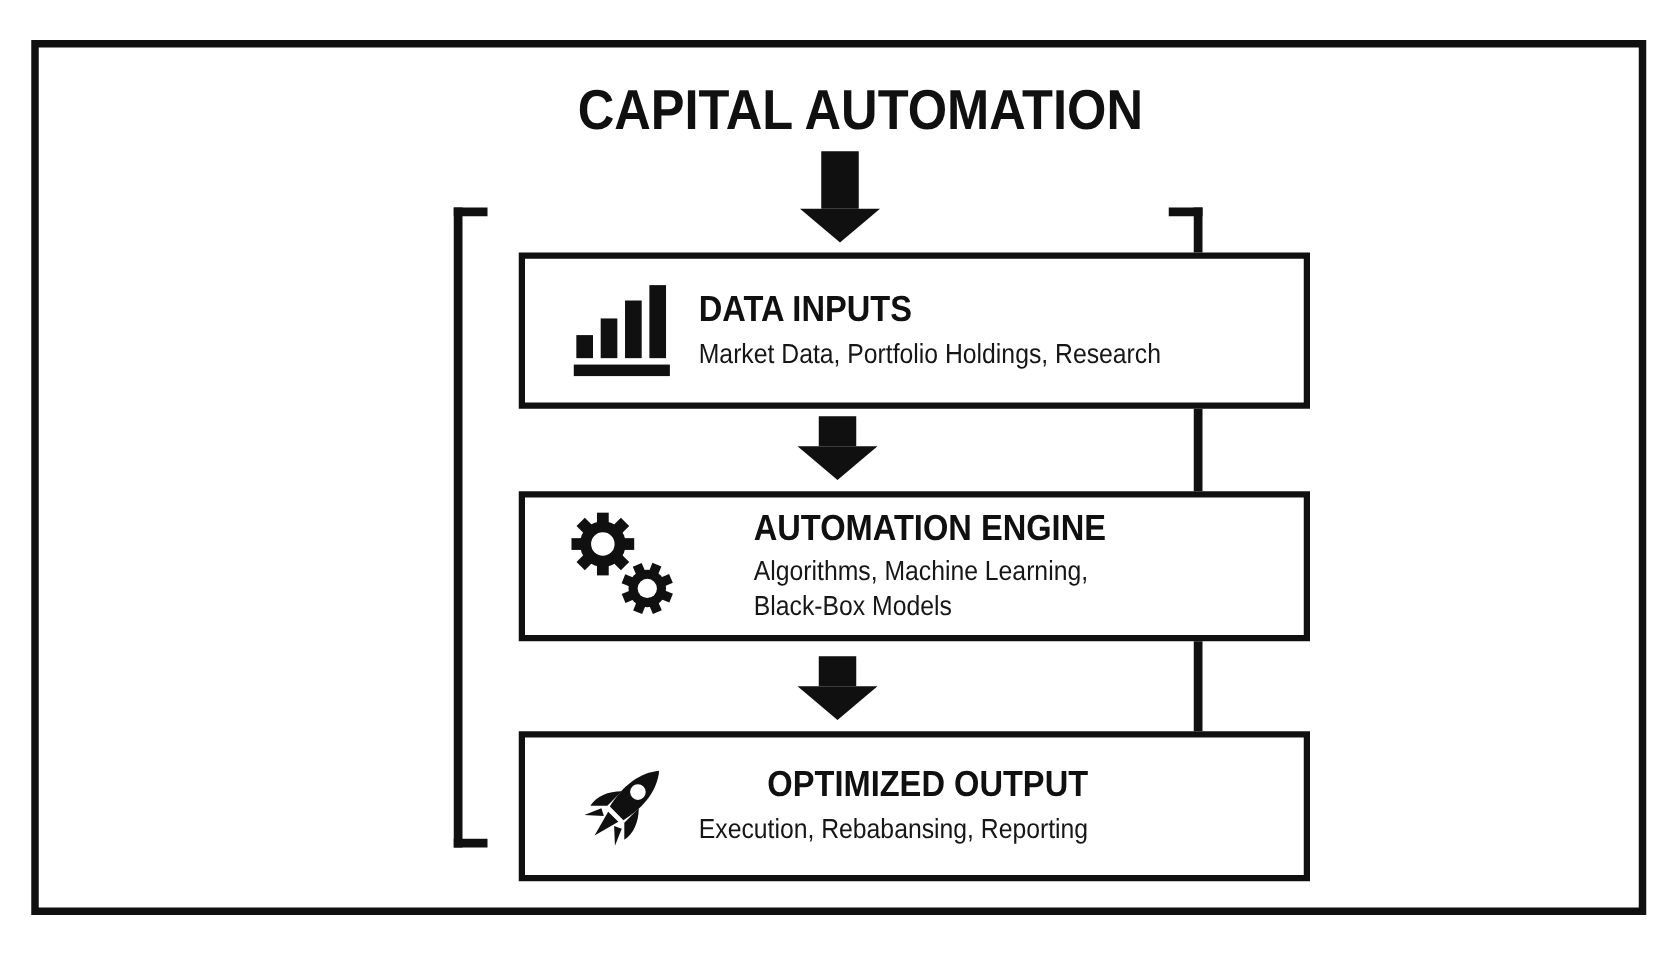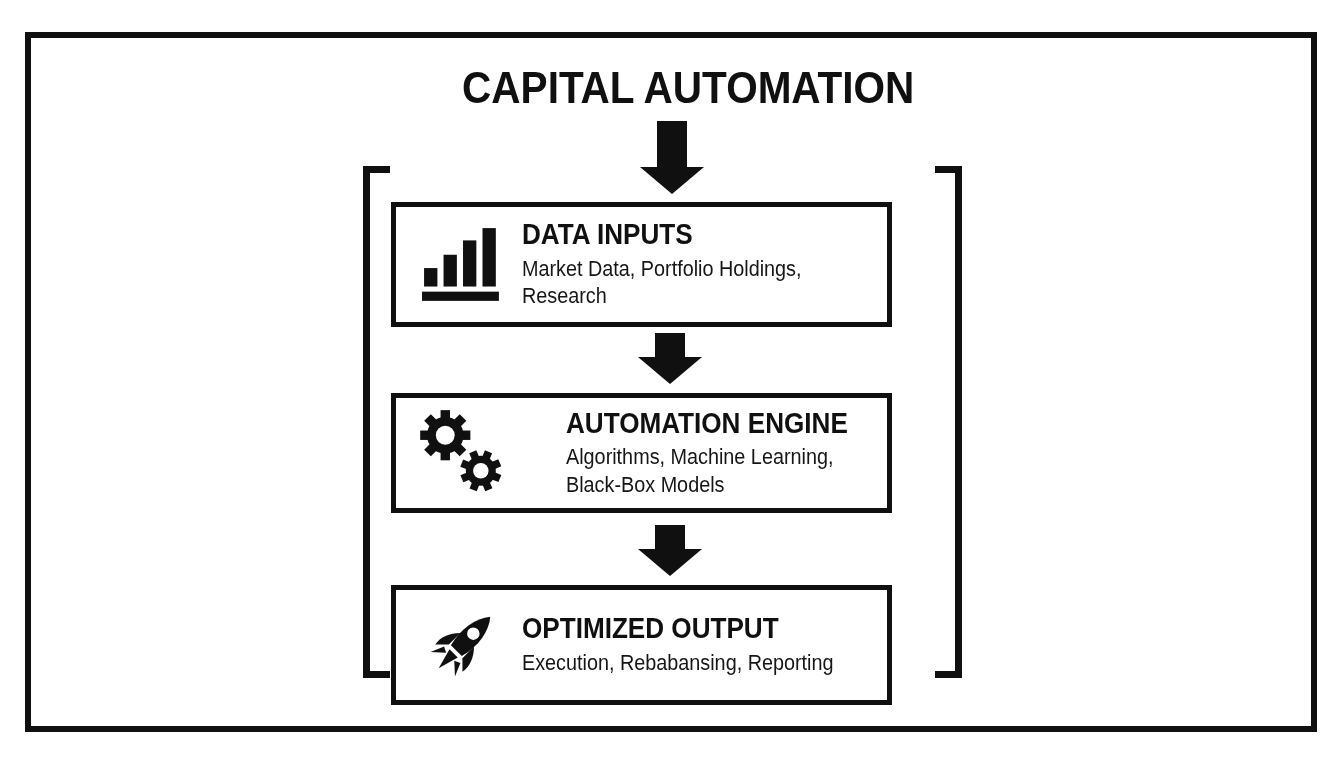--- a/index.html
+++ b/index.html
@@ -37,27 +37,27 @@
   .bracket-left{
     left:363px;
     border-left:7px solid #101010;border-top:7px solid #101010;border-bottom:7px solid #101010;
   }
   .bracket-right{
     left:935px;
     border-right:7px solid #101010;border-top:7px solid #101010;border-bottom:7px solid #101010;
   }
   
   .flowbox{
-    position:absolute;left:391px;width:501px;box-sizing:border-box;
+    position:absolute;left:415px;width:633px;box-sizing:border-box;
     border:5px solid #101010;background:#ffffff;
-    display:flex;align-items:center;padding-left:16px;
+    display:flex;align-items:center;padding-left:29px;
   }
   .box-data-inputs{top:202px;height:125px;}
   .box-automation-engine{top:393px;height:120px;gap:44px;}
-  .box-optimized-output{top:585px;height:120px;}
+  .box-optimized-output{top:585px;height:120px;text-align:right;}
   .icon-cell{
     width:100px;flex:0 0 100px;display:flex;align-items:center;justify-content:center;
   }
   .text-cell{
     margin-left:10px;transform:scaleX(0.9);transform-origin:left center;
   }
   .box-heading{
     font-size:29px;font-weight:800;line-height:1.1;margin:0 0 4px 0;color:#101010;
     white-space:nowrap;
   }

